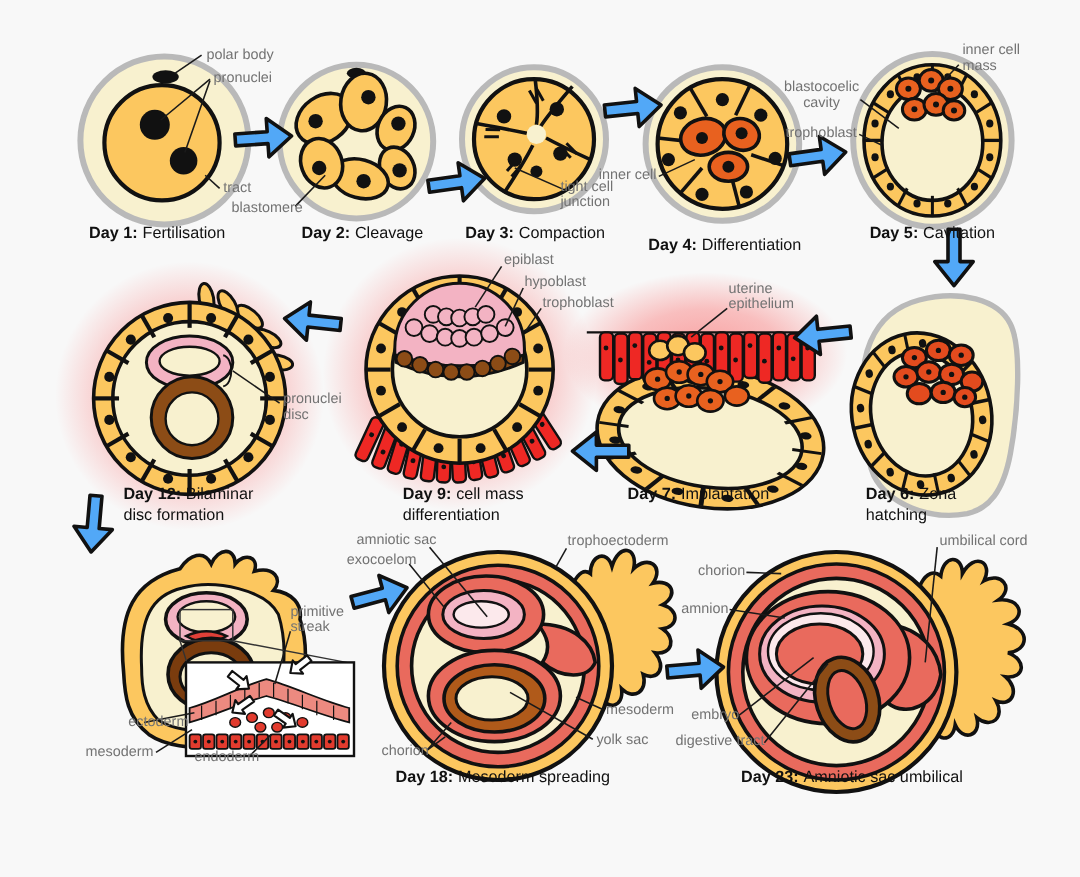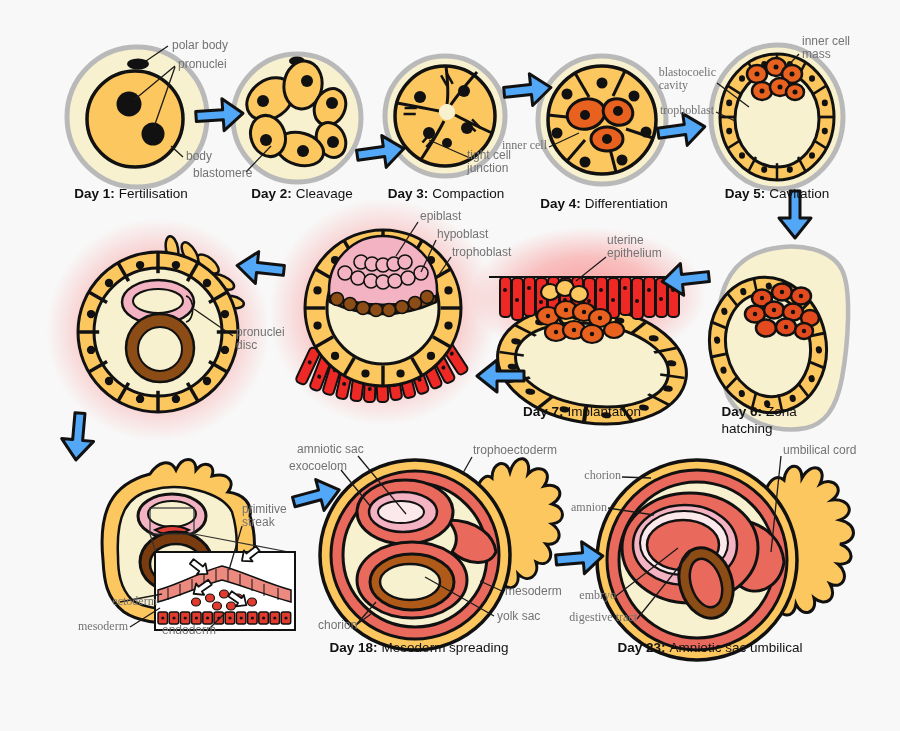--- a/index.html
+++ b/index.html
@@ -3,21 +3,21 @@
 <meta charset="utf-8">
 <style>
   html,body{margin:0;padding:0;background:#f8f8f8;}
   #stage{position:relative;width:900px;height:731px;background:#f8f8f8;overflow:hidden;
          font-family:"Liberation Sans",sans-serif;}
   #art{position:absolute;left:0;top:0;}
   .cap{position:absolute;transform:translateX(-50%);text-align:left;
        font-size:13.5px;color:#111;white-space:pre-line;line-height:1.25;}
   .cap b{font-weight:bold;margin-right:4px;}
   .lbl{position:absolute;font-size:12px;color:#737373;white-space:pre-line;line-height:1.1;}
-  .r{text-align:left;font-family:Liberation Serif, serif;}
+  .r{text-align:center;}
 </style>
 </head>
 <body>
 
 <div id="stage">
 
 <svg id="art" width="900" height="731" viewBox="0 0 900 731">
   <defs>
     <radialGradient id="glowG">
       <stop offset="0%" stop-color="#f98f8f" stop-opacity="0.85"></stop>
@@ -545,26 +545,30 @@
   </g>
 </svg>
 
 <div class="cap" style="left:131px;top:186px"><b>Day 1:</b><span>Fertilisation</span></div>
 <div class="cap" style="left:302px;top:186px"><b>Day 2:</b><span>Cleavage</span></div>
 <div class="cap" style="left:446px;top:186px"><b>Day 3:</b><span>Compaction</span></div>
 <div class="cap" style="left:604px;top:196px"><b>Day 4:</b><span>Differentiation</span></div>
 <div class="cap" style="left:777px;top:186px"><b>Day 5:</b><span>Cavitation</span></div>
 <div class="cap" style="left:781px;top:404px"><b>Day 6:</b><span>Zona hatching</span></div>
 <div class="cap" style="left:582px;top:404px"><b>Day 7:</b><span>Implantation</span></div>
+<div class="cap" style="left:386px;top:404px"><b>Day 9:</b><span>cell mass
+differentiation</span></div>
+<div class="cap" style="left:157px;top:404px"><b>Day 12:</b><span>Bilaminar
+disc formation</span></div>
 <div class="cap" style="left:419px;top:640px"><b>Day 18:</b><span>Mesoderm spreading</span></div>
 <div class="cap" style="left:710px;top:640px"><b>Day 23:</b><span>Amniotic sac umbilical</span></div>
 
 <div class="lbl" style="left:172px;top:39px">polar body</div>
 <div class="lbl" style="left:178px;top:58px">pronuclei</div>
-<div class="lbl" style="left:186px;top:150px">body</div>
+<div class="lbl" style="left:186px;top:150px">tract</div>
 <div class="lbl" style="left:193px;top:167px">blastomere</div>
 <div class="lbl" style="left:467px;top:149px">tight cell
 junction</div>
 <div class="lbl r" style="right:353px;top:139px">inner cell</div>
 <div class="lbl" style="left:802px;top:35px">inner cell
 mass</div>
 <div class="lbl r" style="right:184px;top:66px">blastocoelic
 cavity</div>
 <div class="lbl r" style="right:186px;top:104px">trophoblast</div>
 <div class="lbl" style="left:607px;top:234px">uterine

